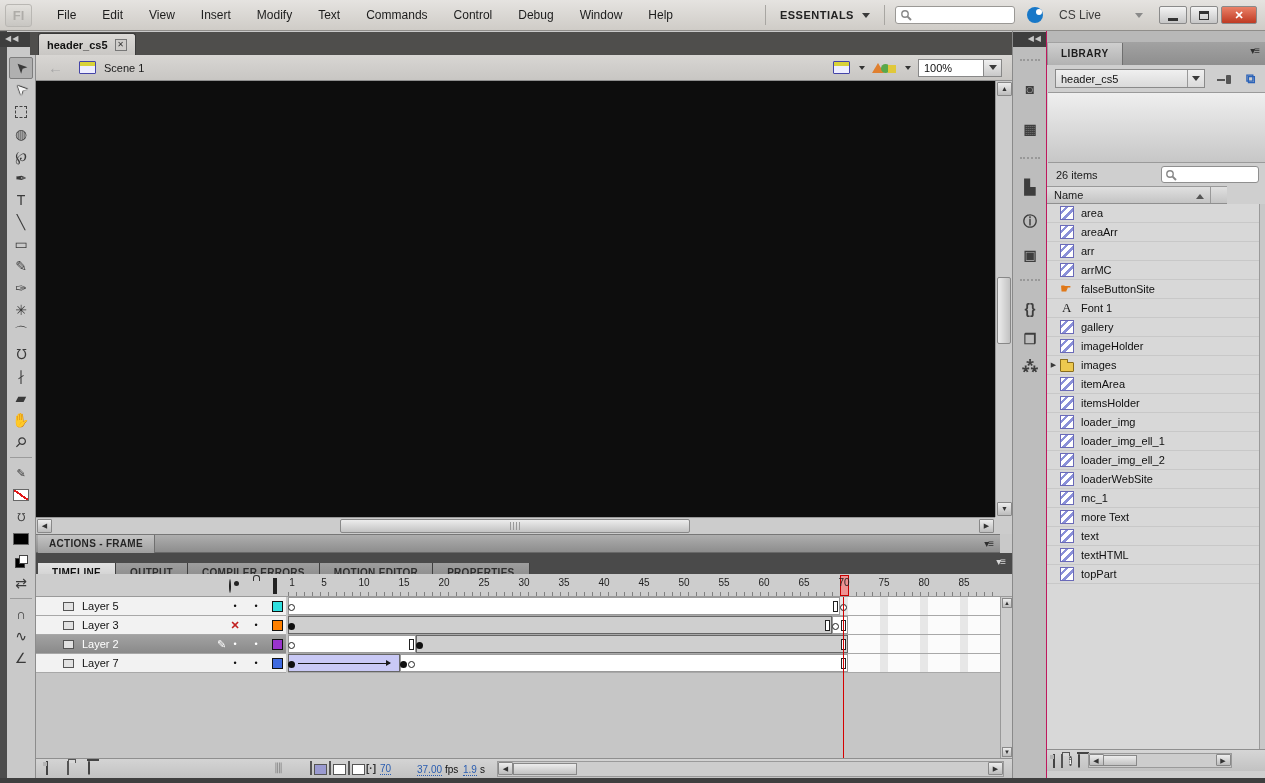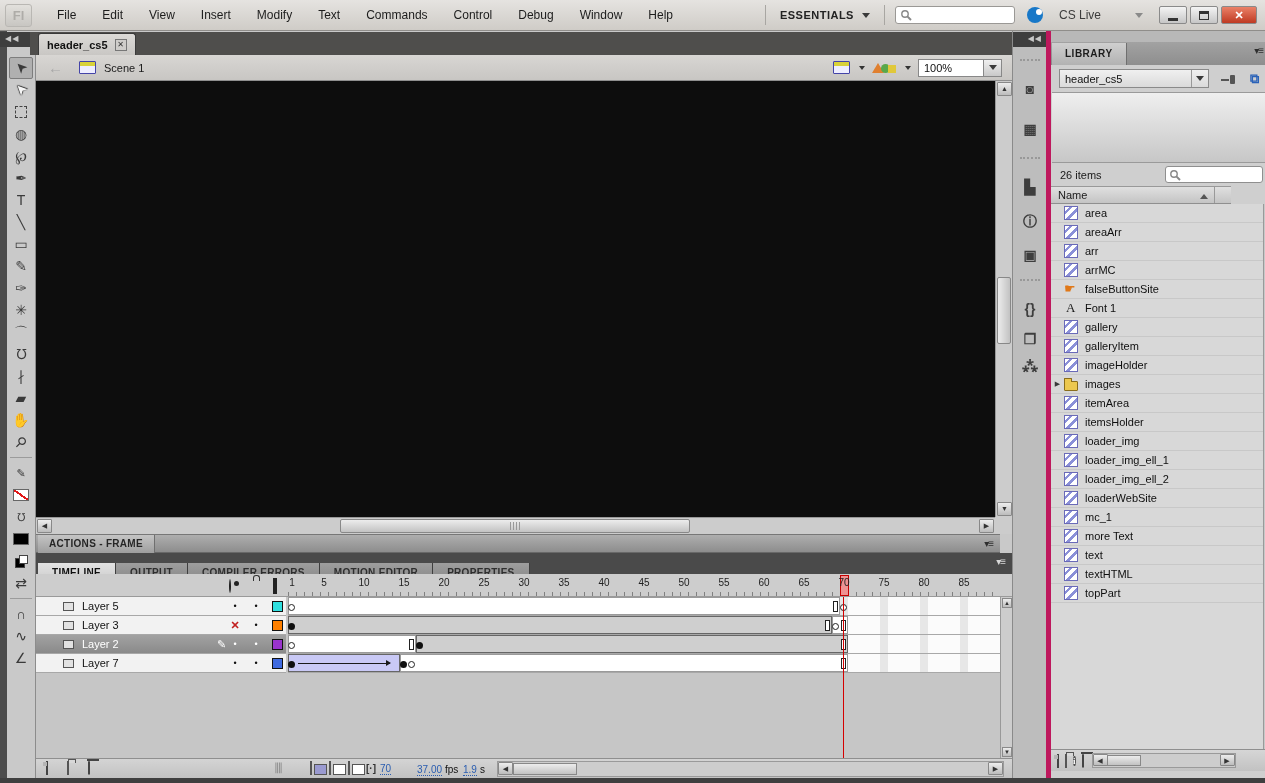--- a/index.html
+++ b/index.html
@@ -182,21 +182,21 @@
   background:linear-gradient(#ececec,#c2c2c2)}
 
 
 #right-strip{position:absolute;left:1012px;top:31px;width:34px;height:752px;background:#bdbdbd;border-left:1px solid #8a8a8a}
 #rs-collapse{position:absolute;left:0;top:1px;width:34px;height:15px;background:#3e3e3e;color:#c9c9c9;
   font-size:8px;line-height:14px;text-align:right;padding-right:5px;letter-spacing:1px}
 .rs-handle{position:absolute;left:7px;width:20px;height:4px;border-top:2px dotted #989898}
 .rs-ic{position:absolute;left:7px;width:20px;height:20px;color:#3e3e3e;font-size:14px;text-align:center;line-height:20px;font-weight:bold}
 
 
-#library{position:absolute;left:1046px;top:31px;width:219px;height:752px;background:#cfcfcf;border-left:5px solid #be185d}
+#library{position:absolute;left:1046px;top:31px;width:219px;height:752px;background:#cfcfcf;border-left:1px solid #be185d}
 #lib-top{position:absolute;left:0;top:0;width:219px;height:11px;background:#b8b8b8}
 #lib-tabbar{position:absolute;left:0;top:11px;width:219px;height:23px;background:linear-gradient(#a2a2a2,#8e8e8e)}
 #lib-tab{position:absolute;left:1px;top:1px;height:22px;padding:0 13px;
   background:linear-gradient(#cfcfcf,#b2b2b2);border-right:1px solid #6f6f6f;
   font-weight:bold;font-size:10px;line-height:22px;letter-spacing:.5px;color:#1c1c1c}
 #lib-doc-row{position:absolute;left:0;top:34px;width:219px;height:27px;display:flex;align-items:center}
 #lib-combo{margin-left:8px;width:150px;height:19px;border:1px solid #8a8a8a;
   background:linear-gradient(#f0f0f0,#dadada);display:flex;align-items:center}
 #lib-combo .val{flex:1;padding-left:5px;font-size:11px}
 #lib-combo .cbtn{width:17px;height:17px;border-left:1px solid #999;display:flex;align-items:center;justify-content:center}
@@ -597,25 +597,20 @@
           <span class="lib-name">Font 1</span>
         </div>
         <div class="librow">
           <span class="lib-exp"></span>
           <span class="lic ic-mc"></span>
           <span class="lib-name">gallery</span>
         </div>
         <div class="librow">
           <span class="lib-exp"></span>
           <span class="lic ic-mc"></span>
-          <span class="lib-name">galleryItem</span>
-        </div>
-        <div class="librow">
-          <span class="lib-exp"></span>
-          <span class="lic ic-mc"></span>
           <span class="lib-name">imageHolder</span>
         </div>
         <div class="librow">
           <span class="lib-exp">▶</span>
           <span class="lic ic-fold"></span>
           <span class="lib-name">images</span>
         </div>
         <div class="librow">
           <span class="lib-exp"></span>
           <span class="lic ic-mc"></span>

